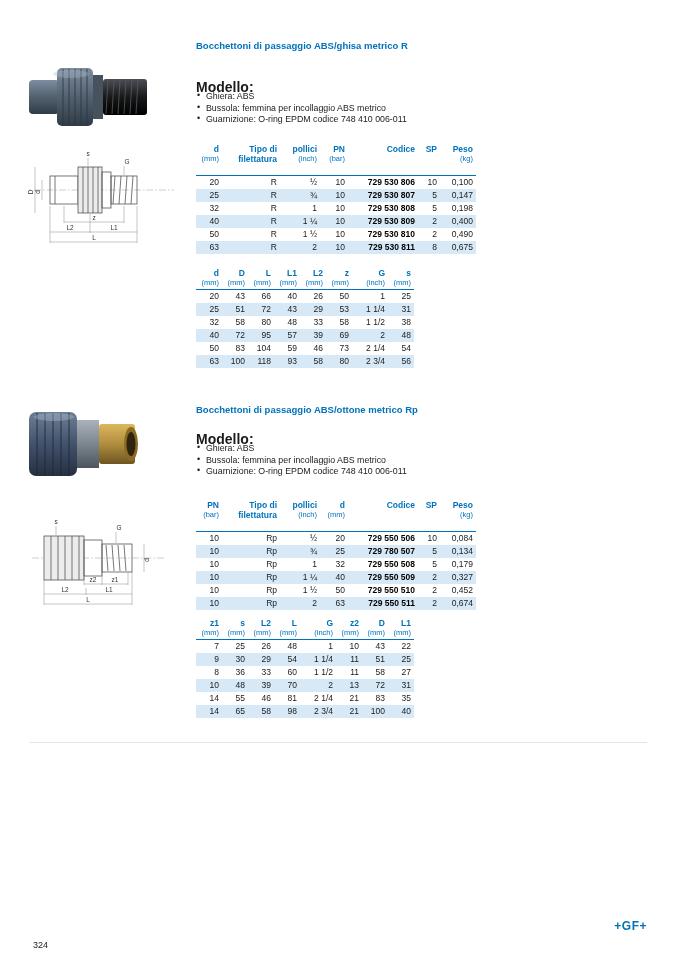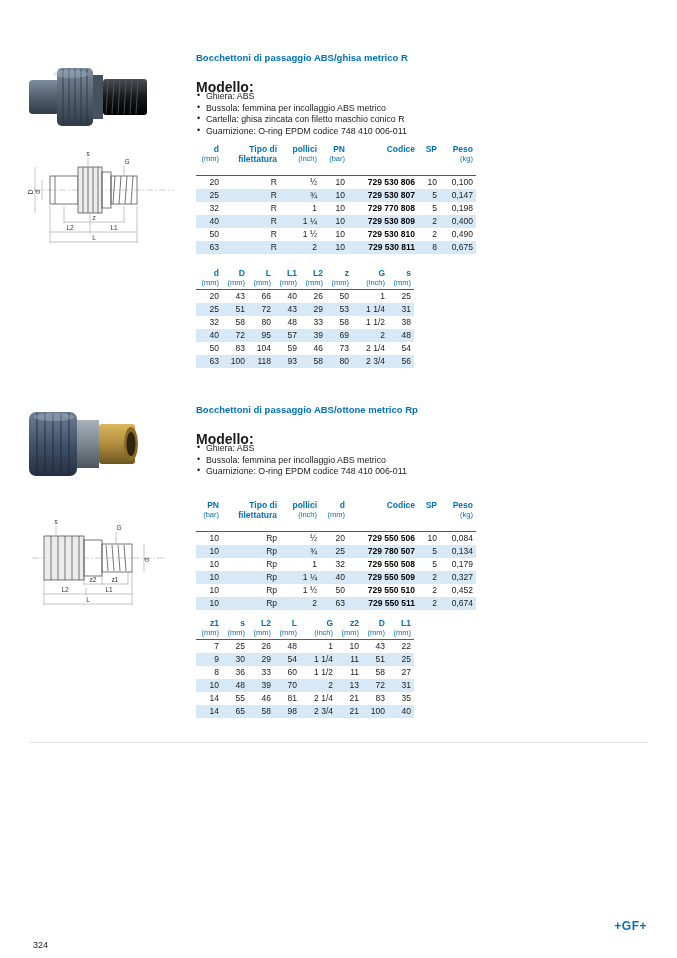--- a/index.html
+++ b/index.html
@@ -65,26 +65,25 @@
       <line x1="82" y1="28" x2="80" y2="62"></line>
         <line x1="88" y1="28" x2="86" y2="62"></line>
       <line x1="94" y1="28" x2="92" y2="62"></line>
         <line x1="100" y1="28" x2="98" y2="62"></line>
       <line x1="106" y1="28" x2="104" y2="62"></line>
         <line x1="112" y1="28" x2="110" y2="62"></line>
     </g>
     <ellipse cx="45" cy="22" rx="18" ry="4" fill="#aebdca" opacity="0.35"></ellipse>
   </svg>
 
-  <div class="abs sec-title" style="left:196px; top:52px;">Bocchettoni di passaggio ABS/ghisa metrico R</div>
+  <div class="abs sec-title" style="left:196px; top:40px;">Bocchettoni di passaggio ABS/ghisa metrico R</div>
   <div class="abs model-label" style="left:196px; top:79px;">Modello:</div>
   <ul class="abs bullets" style="left:196px; top:91px; width:300px;">
       <li>Ghiera: ABS</li>
       <li>Bussola: femmina per incollaggio ABS metrico</li>
-      <li>Cartella: ghisa zincata con filetto maschio conico R</li>
       <li>Guarnizione: O-ring EPDM codice 748 410 006-011</li>
     </ul>
 
   <svg class="abs" style="left:26px; top:144px;" width="155" height="110" viewBox="0 0 155 110">
     <line x1="8" y1="46" x2="148" y2="46" stroke="#999" stroke-width="0.5" stroke-dasharray="7 2 1.5 2"></line>
     <g stroke="#555" stroke-width="0.8" fill="none">
       <rect x="24" y="32" width="28" height="28"></rect>
       <line x1="29" y1="32" x2="29" y2="60"></line>
       <rect x="52" y="23" width="24" height="46" fill="#ececec"></rect>
       <line x1="57" y1="23" x2="57" y2="69"></line>
@@ -184,21 +183,21 @@
           <td>10</td>
           <td class="bold">729 530 807</td>
           <td>5</td>
           <td>0,147</td>
         </tr>
         <tr>
           <td>32</td>
           <td>R</td>
           <td>1</td>
           <td>10</td>
-          <td class="bold">729 770 808</td>
+          <td class="bold">729 530 808</td>
           <td>5</td>
           <td>0,198</td>
         </tr>
         <tr class="stripe">
           <td>40</td>
           <td>R</td>
           <td>1 ¼</td>
           <td>10</td>
           <td class="bold">729 530 809</td>
           <td>2</td>

